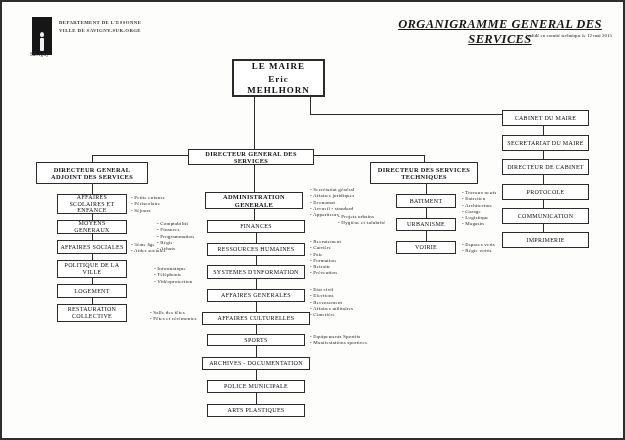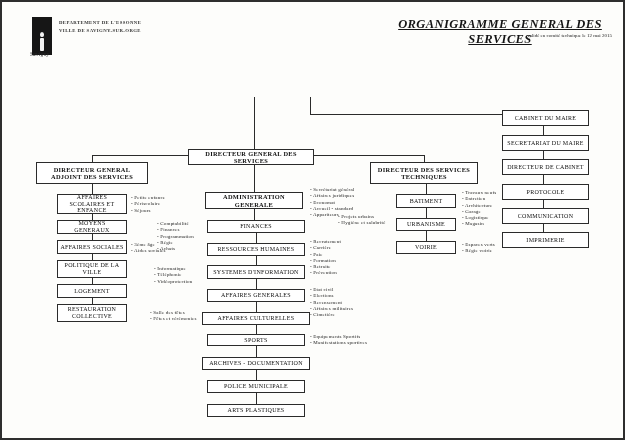--- a/index.html
+++ b/index.html
@@ -51,20 +51,24 @@
     <span class="candle"></span>
   </div>
   <div class="logo-script">Savigny</div>
   <div class="dept">
     <div>DEPARTEMENT DE L'ESSONNE</div>
     <div>VILLE DE SAVIGNY-SUR-ORGE</div>
   </div>
   <div class="title">ORGANIGRAMME GENERAL DES SERVICES</div>
   <div class="subtitle">validé en comité technique le 12 mai 2015</div>
 
+  <div class="box big" style="left:230px;top:57px;width:93px;height:38px;">
+    <span class="l1">LE MAIRE</span>
+    <span class="l2">Eric MEHLHORN</span>
+  </div>
   <div class="box head" style="left:186px;top:147px;width:126px;height:16px;">DIRECTEUR GENERAL DES SERVICES</div>
   <div class="box head" style="left:34px;top:160px;width:112px;height:22px;">DIRECTEUR GENERAL ADJOINT DES SERVICES</div>
   <div class="box head" style="left:368px;top:160px;width:108px;height:22px;">DIRECTEUR DES SERVICES TECHNIQUES</div>
 
   <div class="vline" style="left:252px;top:95px;height:52px;"></div>
   <div class="vline" style="left:308px;top:95px;height:17px;"></div>
   <div class="hline" style="left:308px;top:112px;width:192px;"></div>
 
   <div class="hline" style="left:90px;top:153px;width:96px;"></div>
   <div class="vline" style="left:90px;top:153px;height:7px;"></div>

